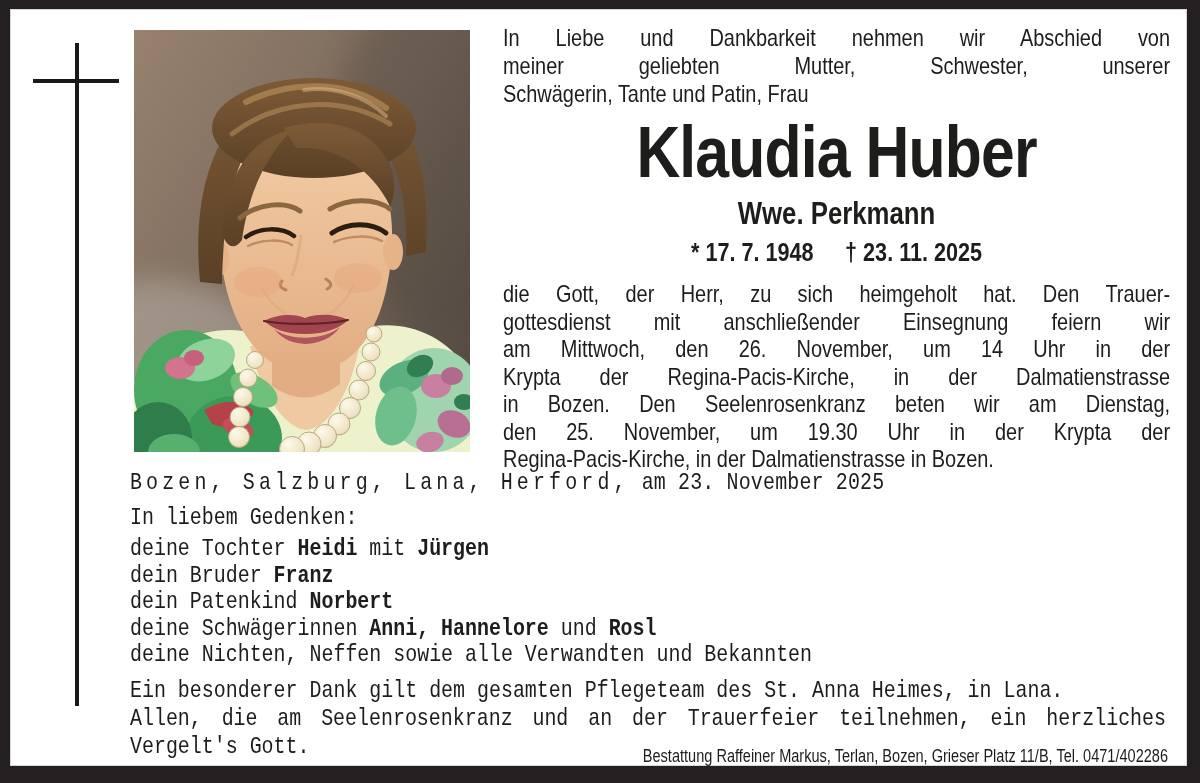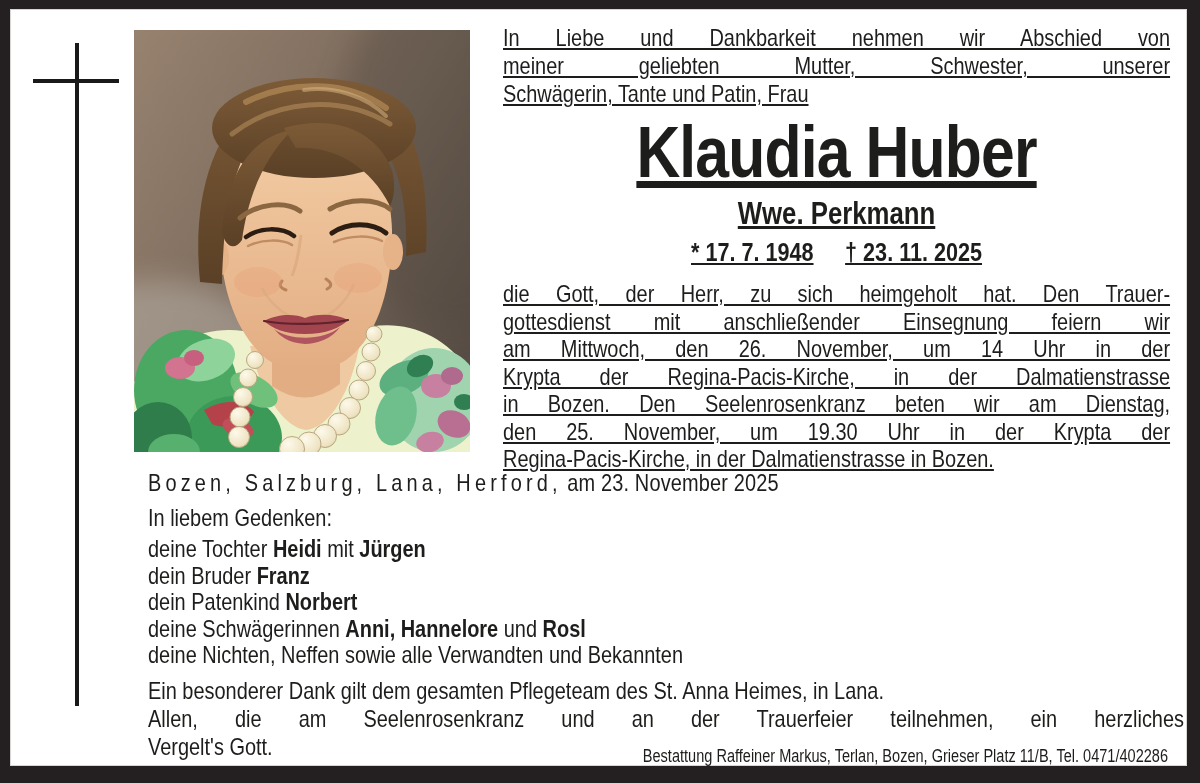--- a/index.html
+++ b/index.html
@@ -14,23 +14,23 @@
     background:#ffffff; outline:1px solid #d8d5d3;
   }
   
   .cross { position:absolute; left:0; top:0; }
   .cross .v { position:absolute; left:75px; top:43px; width:4px; height:663px; background:#191919; }
   .cross .h { position:absolute; left:33px; top:79px; width:86px; height:4px; background:#191919; }
   
   .photo { position:absolute; left:134px; top:30px; width:336px; height:422px; overflow:hidden; }
   .photo svg { display:block; }
   
-  .rcol  { position:absolute; left:503px; top:24px; width:667px;text-decoration:underline; }
+  .rcol  { position:absolute; left:503px; top:24px; width:667px; }
   .rcol .cond  { width:803px;  transform:scaleX(0.8307); transform-origin:0 0; }
-  .lblock { position:absolute; left:148px; top:468px; width:1036px; }
+  .lblock { position:absolute; left:130px; top:468px; width:1036px;font-family:Liberation Mono, monospace; }
   .lblock .cond { width:1247px; transform:scaleX(0.8308); transform-origin:0 0; }
   .bottomline {
     position:absolute; right:32px; top:746px; width:1247px;
     transform:scaleX(0.831); transform-origin:100% 0;
     text-align:right; font-size:17.5px; line-height:20px; color:#1d1d1b;
   }
   
   .line      { font-size:24px; line-height:28px; }
   .j         { text-align:justify; text-align-last:justify; }
   .intro     { }

